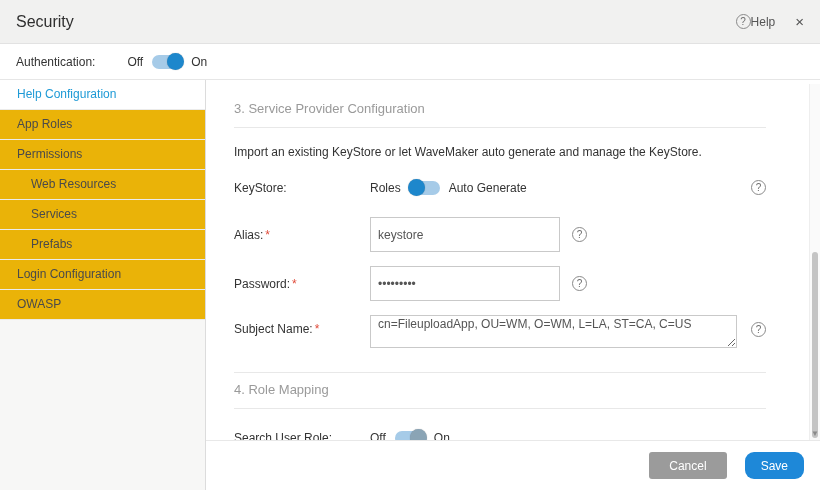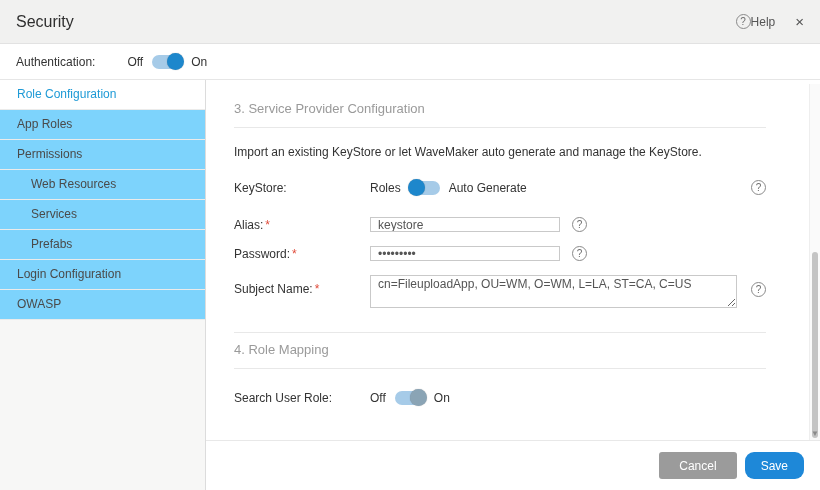--- a/index.html
+++ b/index.html
@@ -46,35 +46,35 @@
   .knob.left { left:-2px; right:auto; }
   .knob.muted { background:#8aa4b5; }
 
   
   .sidebar {
     position:absolute; top:80px; left:0; width:206px; bottom:0;
     background:#f7f7f6; border-right:1px solid #dcdcdc;
   }
   .side-item {
     height:30px; line-height:29px; padding-left:17px; font-size:12px;
-    color:#4a4a4a; border-bottom:1px solid #ebebea; cursor:pointer; background:#7dd3fc;
+    color:#4a4a4a; border-bottom:1px solid #ebebea; cursor:pointer; background:#eab308;
   }
   .side-item.indent { padding-left:31px; }
   .side-item.active { background:#ffffff; color:#1e9ad6; }
 
   
   .main { position:absolute; top:80px; left:206px; right:0; bottom:50px; background:#fff; overflow:hidden; }
   .content { padding:12px 54px 0 28px; }
   .sec-title { font-size:13px; color:#9a9a9a; padding:9px 0 11px; border-bottom:1px solid #e8e8e8; }
   .desc { font-size:12px; color:#333; margin:17px 0 21px; }
   .row { display:flex; align-items:center; margin-bottom:14px; font-size:12px; }
   .row .flabel { width:136px; flex:none; }
   .req { color:#e04b3a; margin-left:2px; }
   .tinput {
-    width:190px; height:15px; border:1px solid #c9c9c9; padding:0 7px;
+    width:190px; height:35px; border:1px solid #c9c9c9; padding:0 7px;
     font-size:12px; color:#555; font-family:inherit; background:#fff;
   }
   textarea.tinput { width:auto; flex:1; height:33px; padding:1px 7px; resize:both; line-height:1.3; }
   .help-after { margin-left:12px; flex:none; }
   .help-far { margin-left:auto; flex:none; }
   .row.keystore { margin-bottom:22px; }
   .row.subject { align-items:flex-start; }
   .row.subject .flabel { margin-top:7px; }
   .row.subject .help-far { margin-left:14px; margin-top:7px; }
   .sec-divider { border-top:1px solid #e8e8e8; margin-top:24px; }
@@ -93,21 +93,21 @@
   .scroll-arrow {
     position:absolute; left:1px; bottom:2px; width:8px; height:8px;
     color:#8a8a8a; font-size:8px; line-height:8px; text-align:center;
   }
 
   
   .footer {
     position:absolute; left:206px; right:0; bottom:0; height:50px;
     background:#fff; border-top:1px solid #e8e8e8;
     display:flex; align-items:center; justify-content:flex-end;
-    padding:0 16px; gap:8px;
+    padding:0 16px; gap:18px;
   }
   .btn {
     height:27px; border:none; border-radius:3px; font-size:12px; color:#fff;
     padding:0 20px; cursor:pointer; font-family:inherit;
   }
   .btn.cancel { background:#9b9b9b; }
   .btn.save { background:#1e88d8; padding:0 16px;border-radius:9px; }
 </style>
 </head>
 <body>
@@ -126,21 +126,21 @@
 <div class="auth-bar">
   <span class="lbl">Authentication:</span>
   <span>Off</span>
   <span class="toggle">
       <span class="knob"></span>
     </span>
   <span>On</span>
 </div>
 
 <div class="sidebar">
-  <div class="side-item active">Role Configuration</div>
+  <div class="side-item active">Help Configuration</div>
   <div class="side-item">App Roles</div>
   <div class="side-item">Permissions</div>
   <div class="side-item indent">Web Resources</div>
   <div class="side-item indent">Services</div>
   <div class="side-item indent">Prefabs</div>
   <div class="side-item">Login Configuration</div>
   <div class="side-item">OWASP</div>
 </div>
 
 <div class="main">

